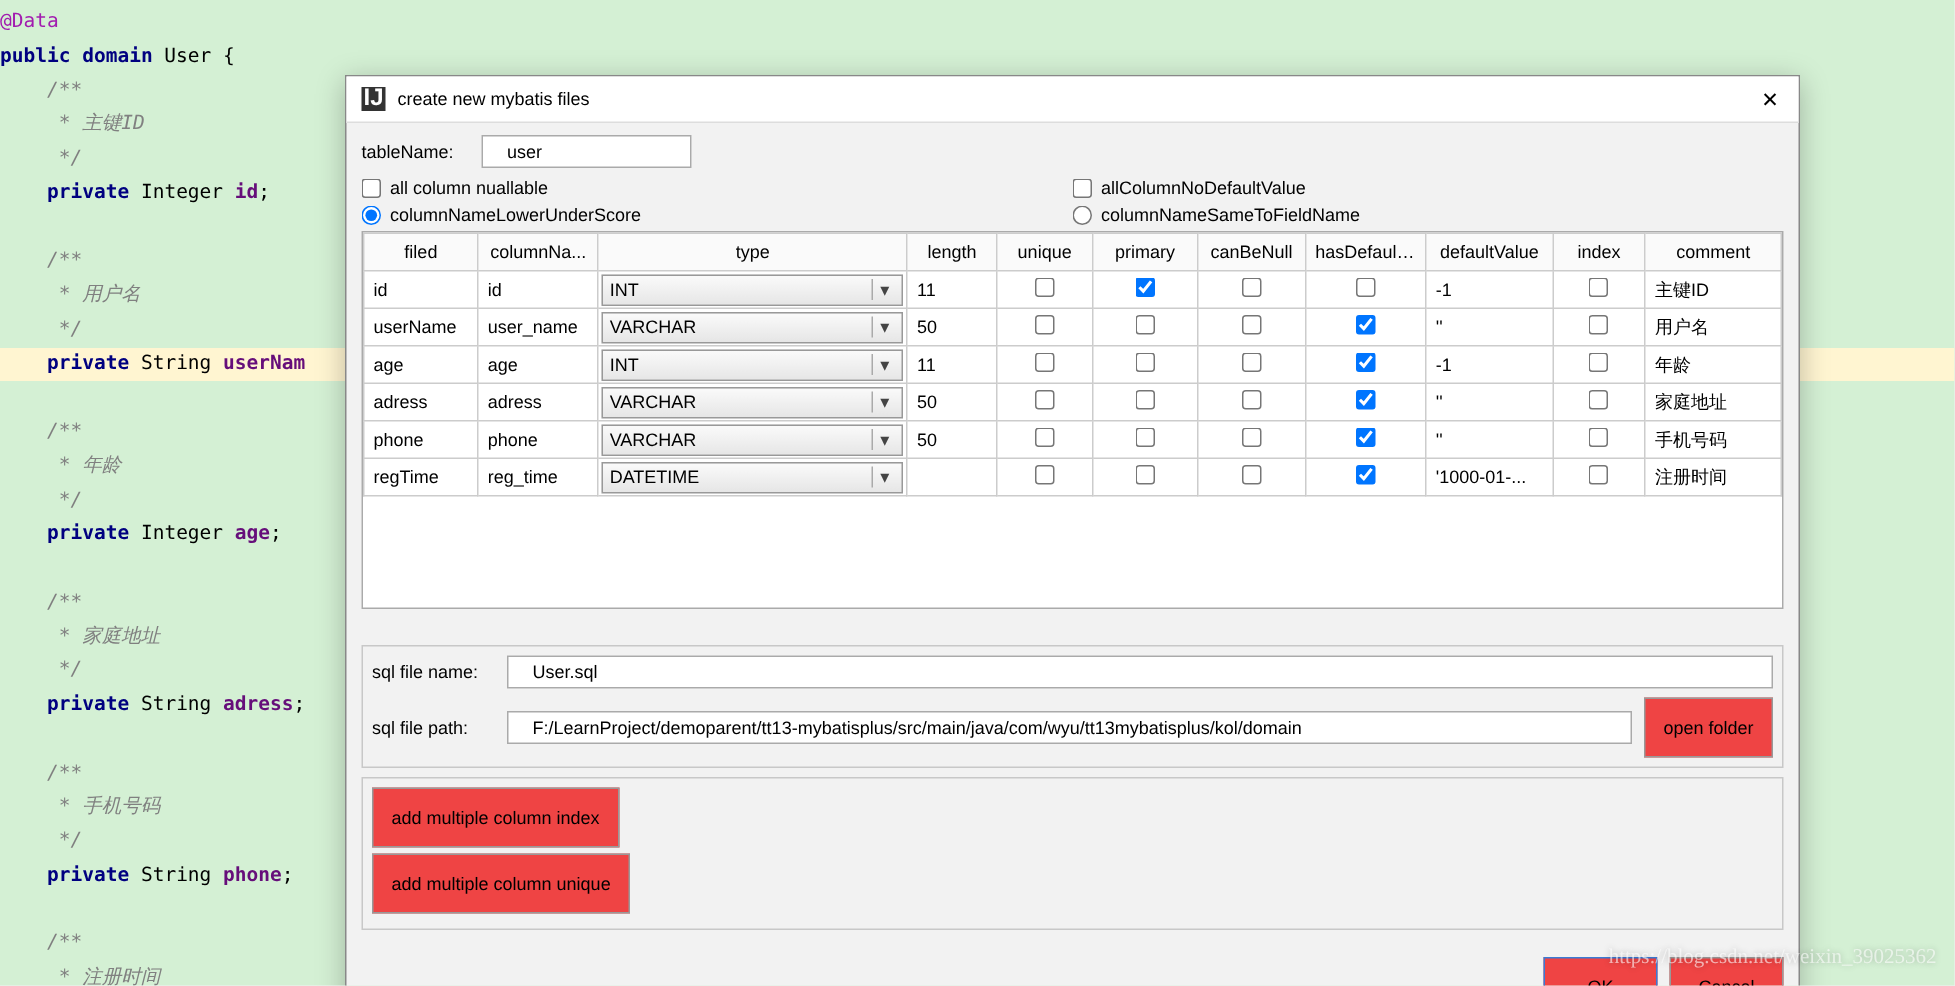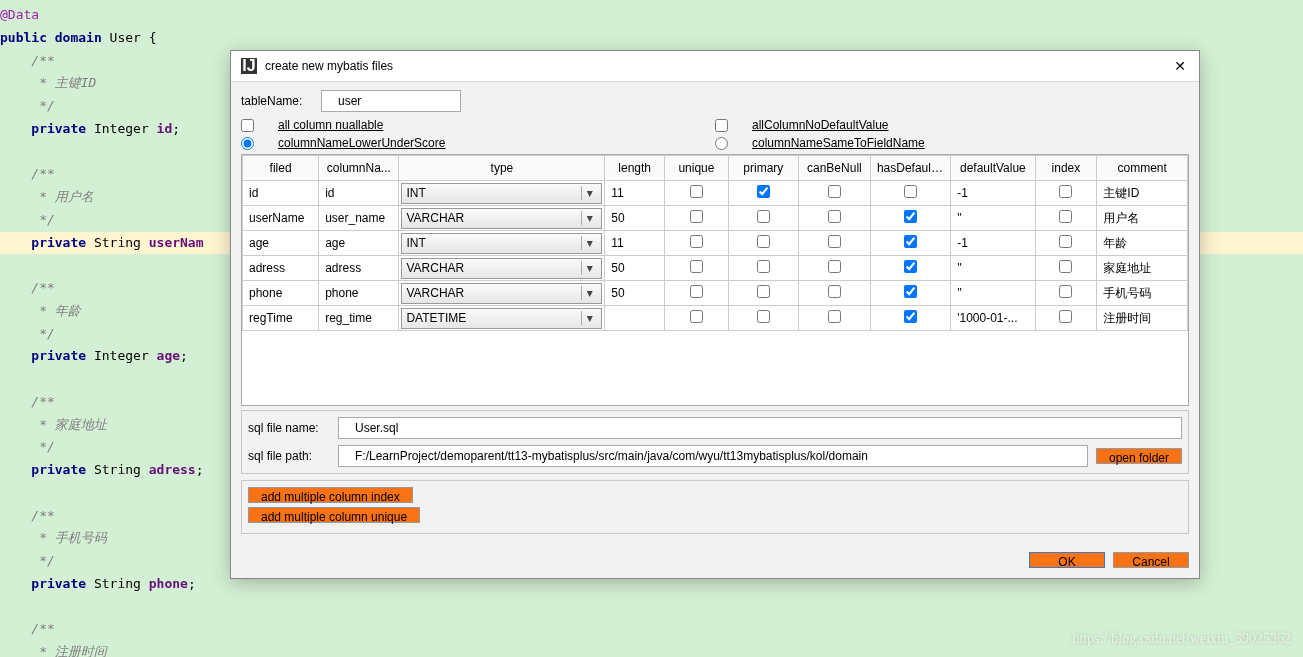--- a/index.html
+++ b/index.html
@@ -61,21 +61,21 @@
     .row { display: flex; align-items: center; gap: 8px; margin-bottom: 6px; }
     .row label { min-width: 72px; }
     input[type=text] {
       border: 1px solid #aaa;
       padding: 2px 16px;
       height: 22px;
       font-size: 12px;
       background: #fff;
     }
     .options-row { display: flex; margin-bottom: 4px; }
-    .options-row .col { flex: 1; display: flex; align-items: center; gap: 22px; text-decoration: underline; }
+    .options-row .col { flex: 1; display: flex; align-items: center; gap: 4px; }
     .options-row input[type=checkbox], .options-row input[type=radio] { margin-right: 2px; }
 
     .table-wrap {
       border: 1px solid #aaa;
       background: #fff;
       height: 252px;
       overflow: hidden;
     }
     table { border-collapse: collapse; width: 100%; table-layout: fixed; }
     th, td {
@@ -101,34 +101,34 @@
     .type-cell .val { flex: 1; }
     .type-cell .caret {
       width: 16px; text-align: center; color: #444;
       border-left: 1px solid #aaa;
       margin-left: 4px;
     }
     td.center, th.center { text-align: center; }
     td input[type=checkbox] { margin: 0; }
 
     .bottom-group {
-      margin-top: 4px;
+      margin-top: 24px;
       border: 1px solid #c8c8c8;
       padding: 6px;
       background: #f2f2f2;
     }
     .bottom-group .brow { display: flex; align-items: center; gap: 8px; margin-bottom: 6px; }
     .bottom-group .brow:last-child { margin-bottom: 0; }
     .bottom-group label { min-width: 82px; }
     .bottom-group input[type=text] { flex: 1; }
     .btn {
-      background: #f97316;
+      background: #ef4444;
       border: 1px solid #999;
       padding: 2px 12px;
-      height: 16px;
+      height: 40px;
       cursor: pointer;
       font-size: 12px;
     }
 
     .idx-group { border: 1px solid #c8c8c8; padding: 6px; margin-top: 6px; }
     .idx-group .btn { margin-bottom: 4px; display: block; }
 
     .action-row {
       display: flex; justify-content: flex-end; gap: 8px;
       padding: 10px;

